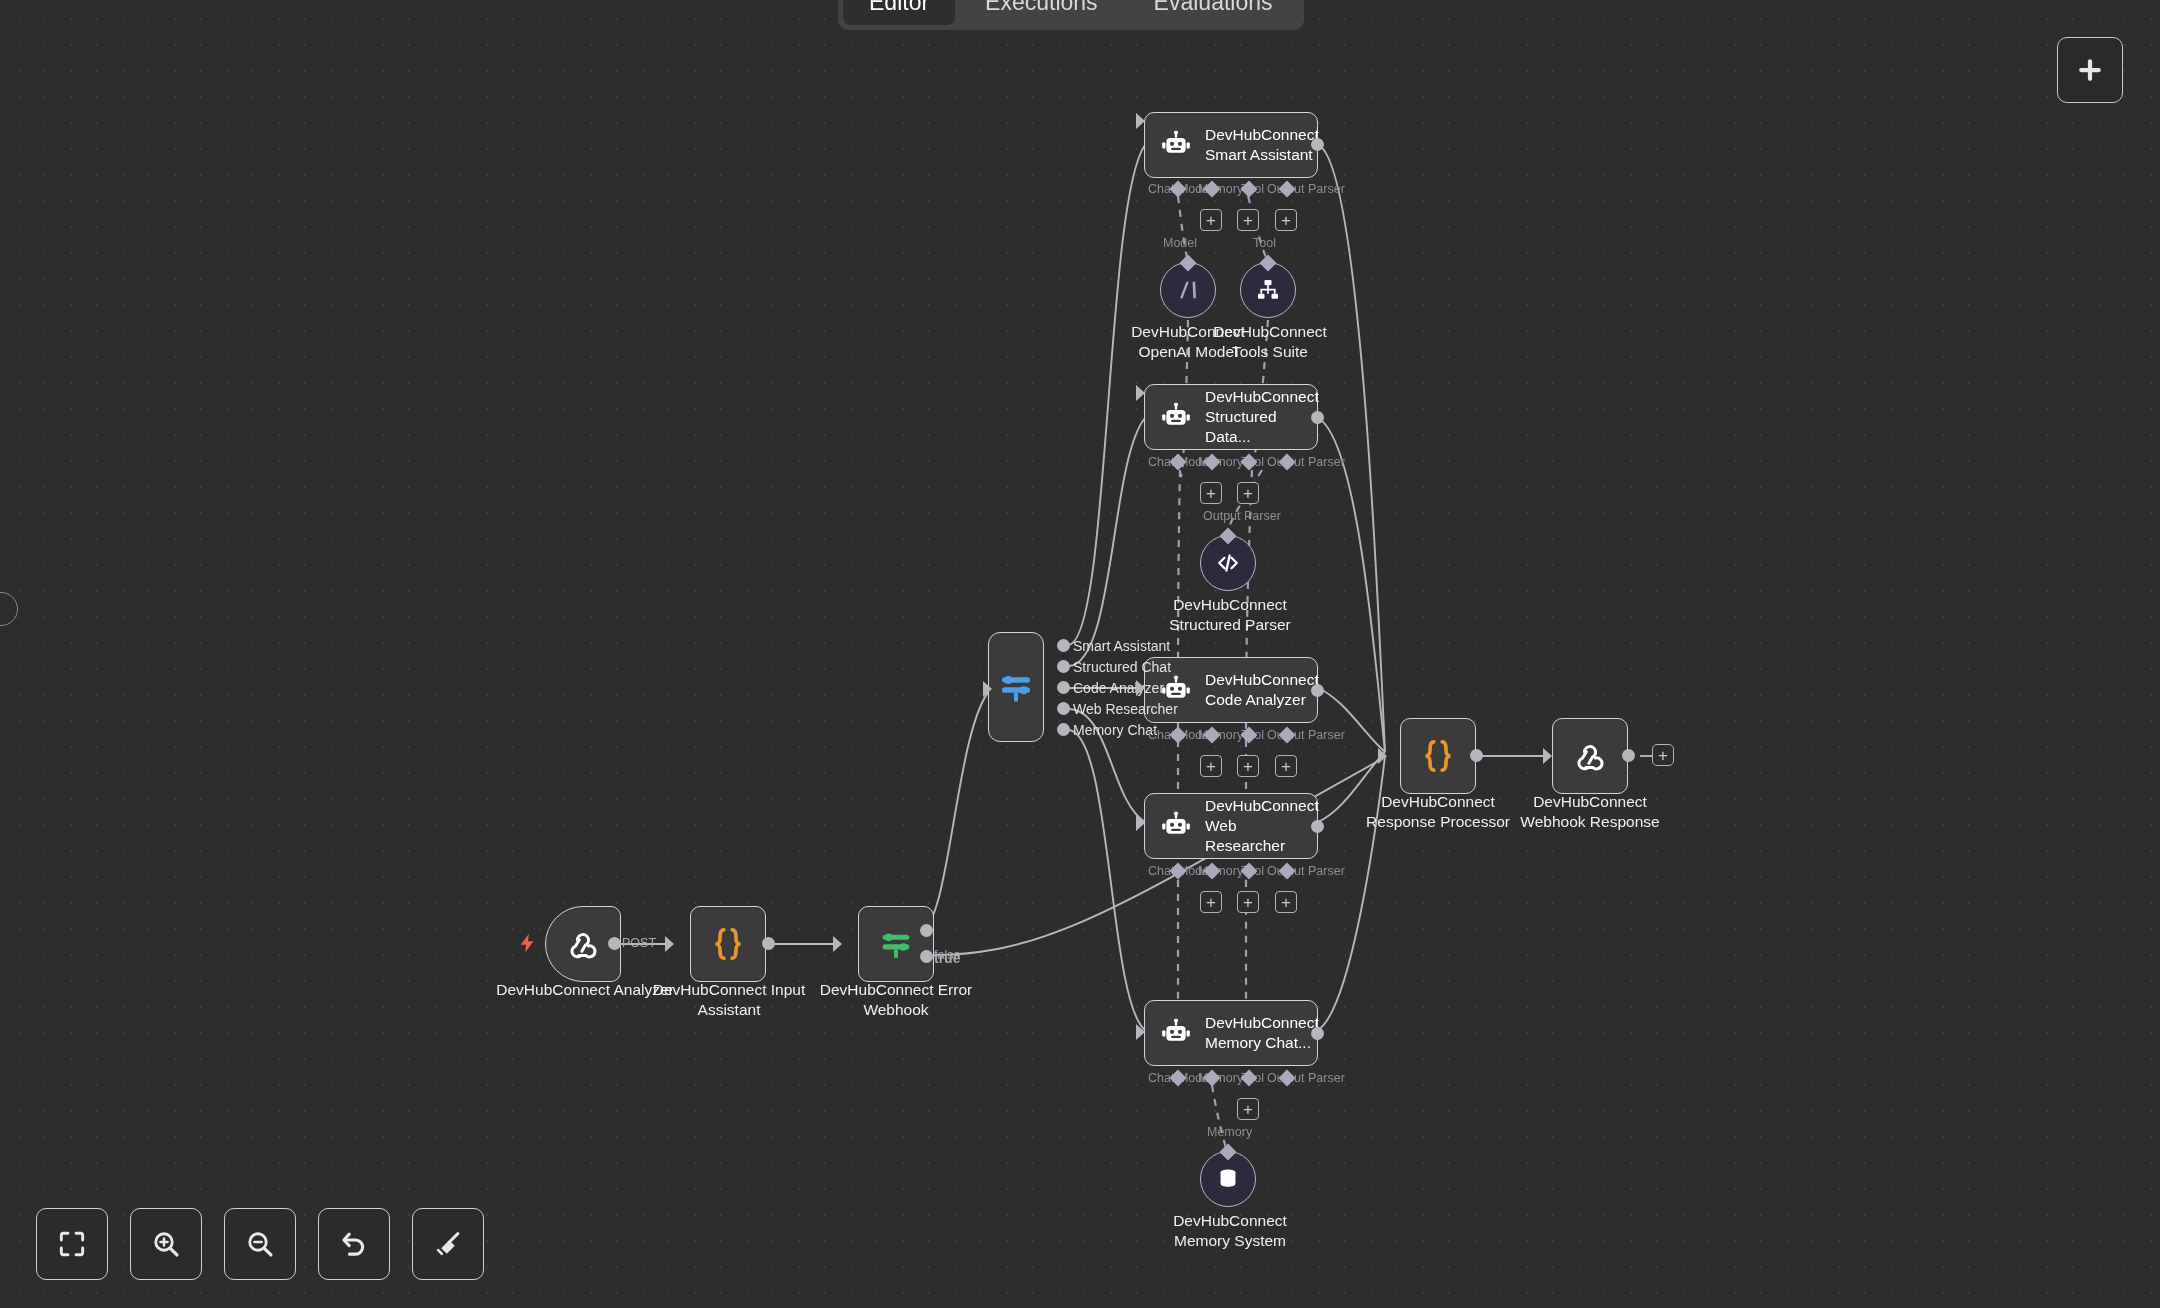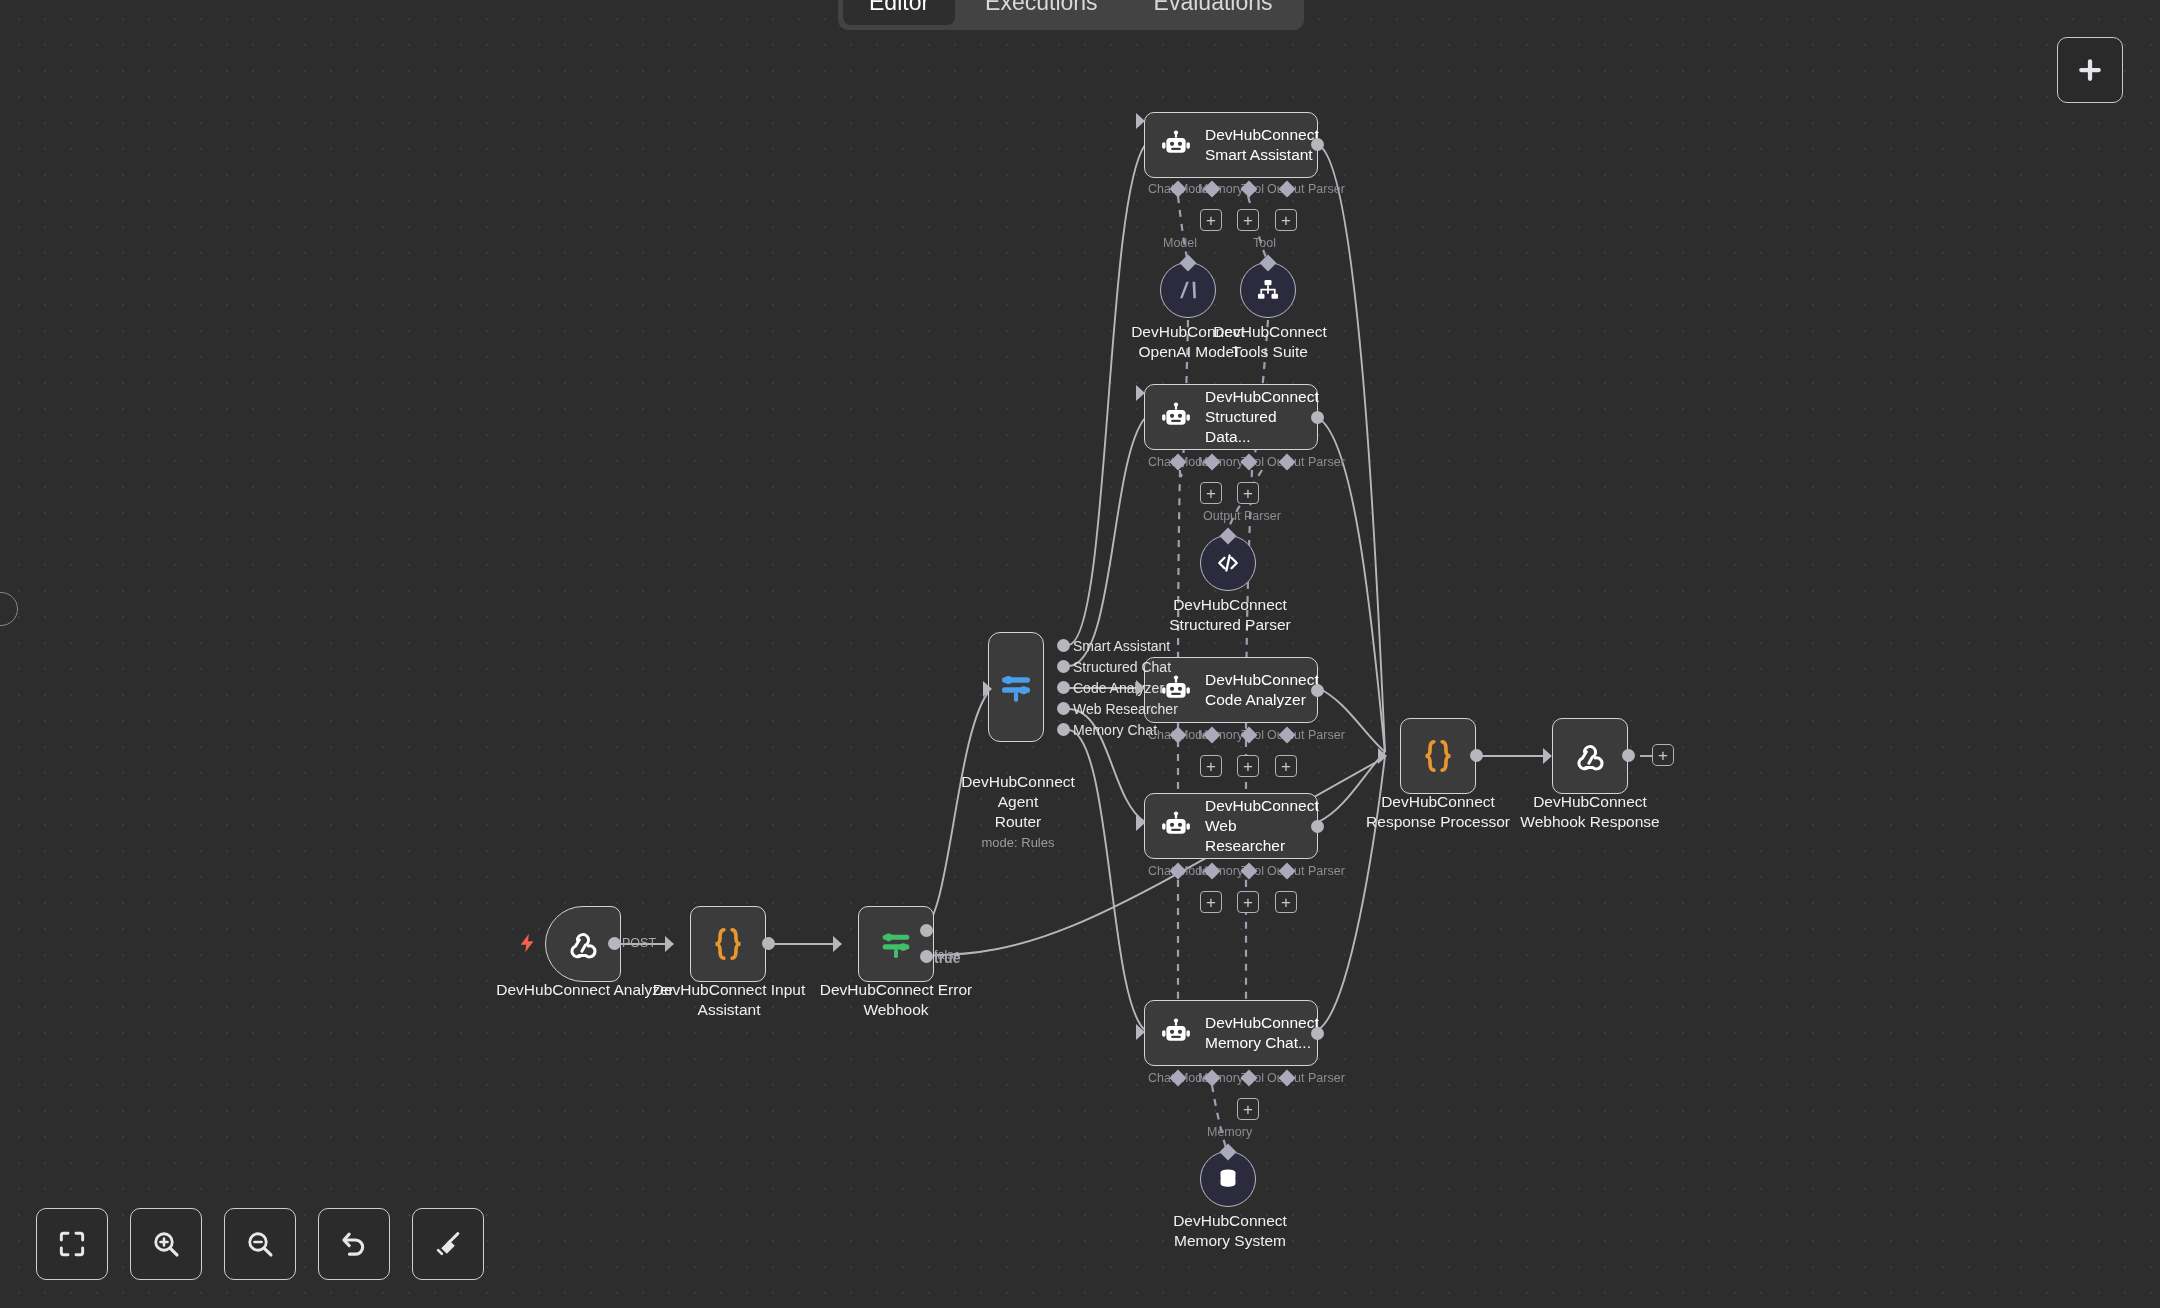--- a/index.html
+++ b/index.html
@@ -334,25 +334,20 @@
   <div class="port" style="left:1057px; top:639px;"></div>
   <div class="outlabel" style="left:1073px; top:638px;">Smart Assistant</div>
   <div class="port" style="left:1057px; top:660px;"></div>
   <div class="outlabel" style="left:1073px; top:659px;">Structured Chat</div>
   <div class="port" style="left:1057px; top:681px;"></div>
   <div class="outlabel" style="left:1073px; top:680px;">Code Analyzer</div>
   <div class="port" style="left:1057px; top:702px;"></div>
   <div class="outlabel" style="left:1073px; top:701px;">Web Researcher</div>
   <div class="port" style="left:1057px; top:723px;"></div>
   <div class="outlabel" style="left:1073px; top:722px;">Memory Chat</div>
-  <div class="caption" style="left:940px; top:752px; width:156px;">
-    <span>DevHubConnect Agent
-Router</span>
-    <span class="sub">mode: Rules</span>
-  </div>
 
   <div class="port-arrow" style="left:1136px; top:113px;"></div>
   <div class="node agent" style="left:1144px; top:112px;">
     <span class="node-ico">
       <svg width="34" height="34" viewBox="0 0 24 24">
         <rect x="5.2" y="7" width="13.6" height="10.4" rx="2.6" fill="#fff"></rect>
         <rect x="2.2" y="10" width="2.4" height="4.6" rx="1.2" fill="#fff"></rect>
         <rect x="19.4" y="10" width="2.4" height="4.6" rx="1.2" fill="#fff"></rect>
         <rect x="11.2" y="3.6" width="1.6" height="3.2" fill="#fff"></rect>
         <circle cx="12" cy="3.2" r="1.5" fill="#fff"></circle>

